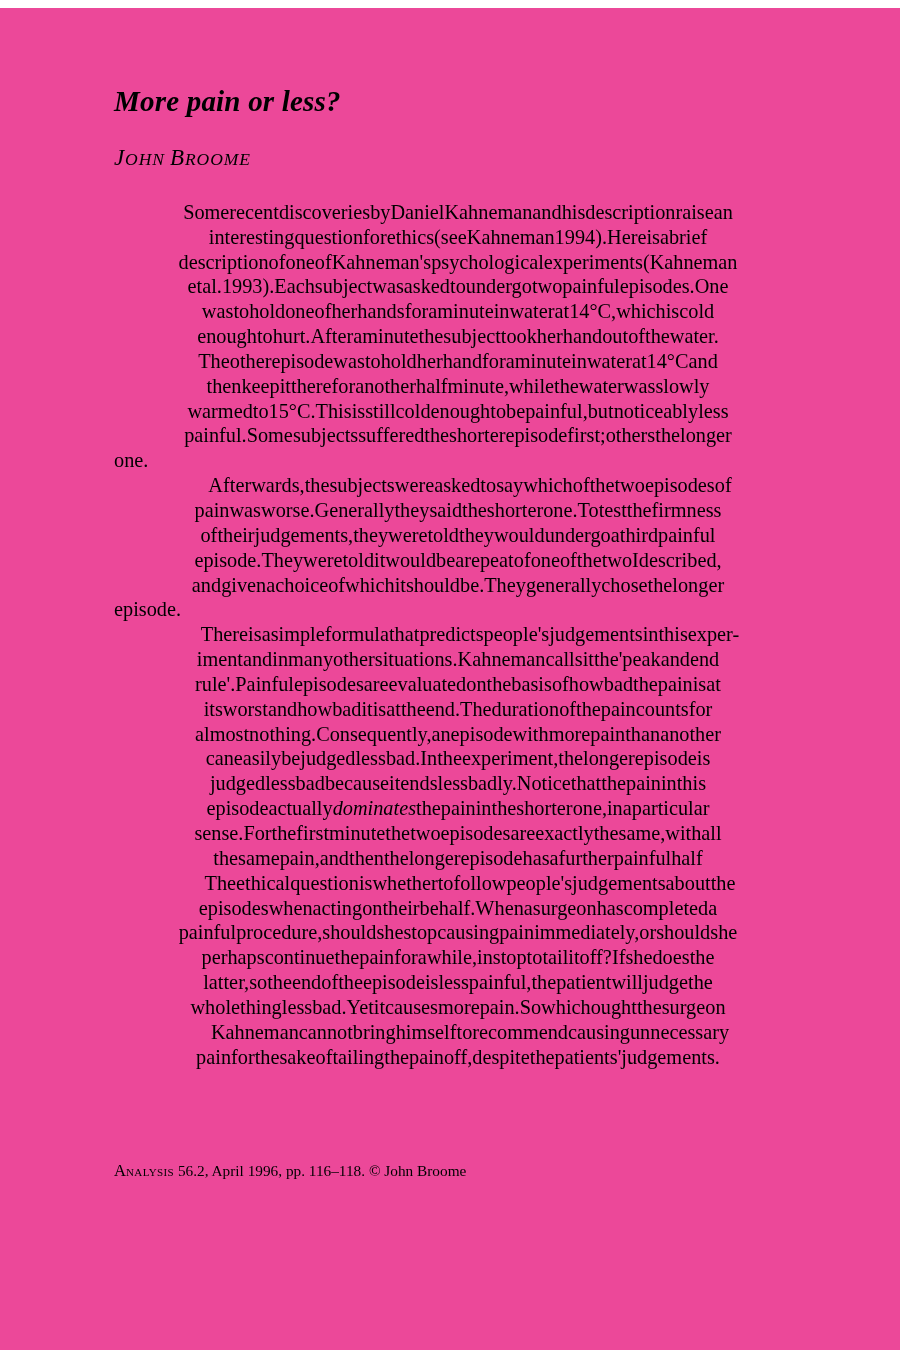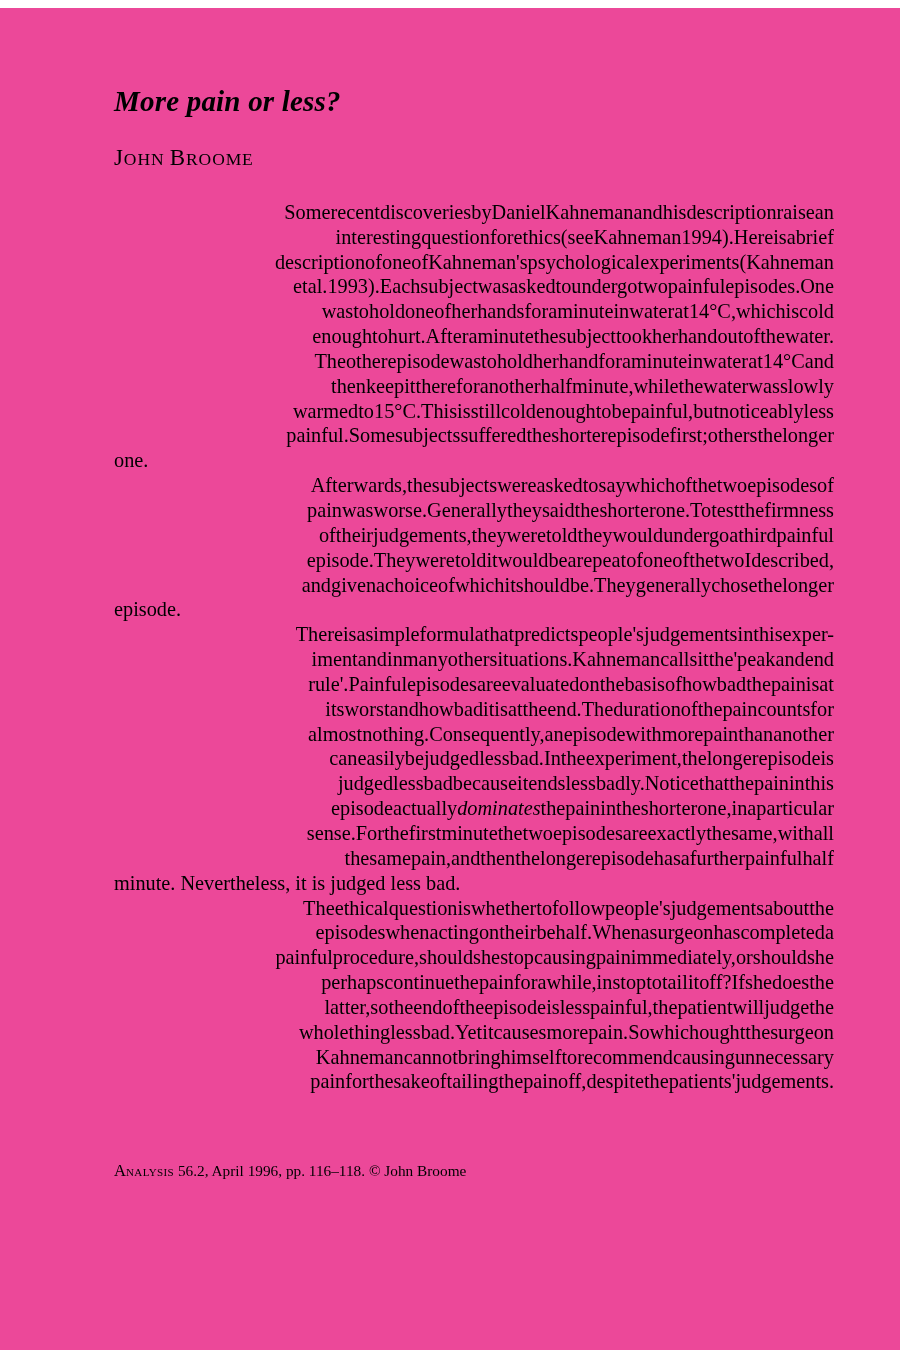--- a/index.html
+++ b/index.html
@@ -44,20 +44,21 @@
     line-height: 1.1;
   }
 
   
   .author {
     margin: 0;
     padding-top: 27px;
     font-size: 21px;
     font-weight: 400;
     letter-spacing: 0.9px;
+    font-style: italic;
   }
   .author .sc-first {
     font-size: 23px;
   }
   .author .sc-rest {
     font-size: 17.5px;
   }
 
   
   .body-text {
@@ -74,23 +75,22 @@
     display: block;
     white-space: nowrap;
     height: 24.85px;
     line-height: 24.85px;
     position: relative;
   }
 
   
   .ln.just {
     display: flex;
-    justify-content: flex-end;
+    justify-content: center;
     width: 688px;
-    margin-left: 32px;
   }
   .ln.just > span { white-space: pre; }
 
   
   .ln.last {
     display: block;
     width: auto;
   }
 
   .indent { display: inline-block; width: 24px; }
@@ -512,21 +512,20 @@
             <span>then</span>
             <span>the</span>
             <span>longer</span>
             <span>episode</span>
             <span>has</span>
             <span>a</span>
             <span>further</span>
             <span>painful</span>
             <span>half</span>
           </span>
-        <span class="ln last">minute. Nevertheless, it is judged less bad.</span>
       </p>
 
       <p class="para">
         <span class="ln just">
             <span class="indent"></span>
             <span>The</span>
             <span>ethical</span>
             <span>question</span>
             <span>is</span>
             <span>whether</span>

